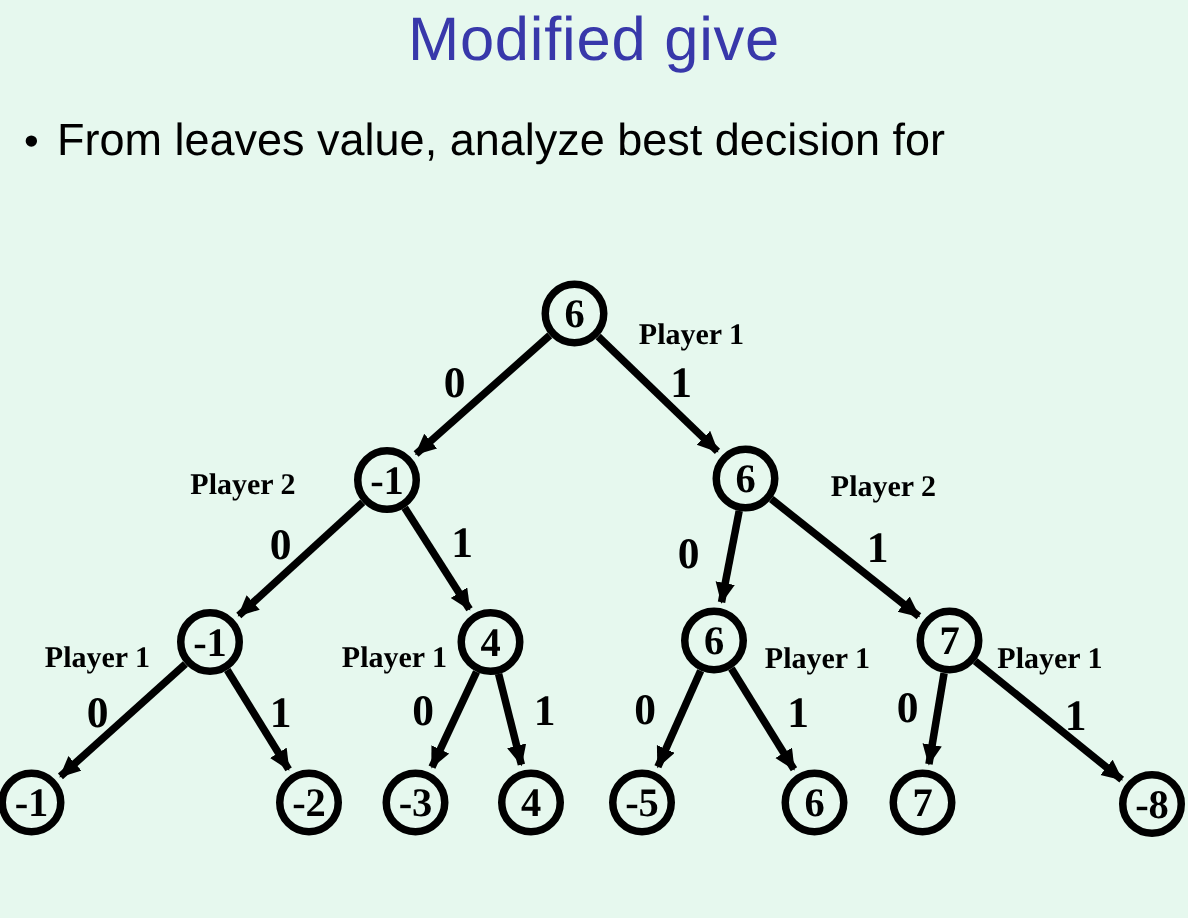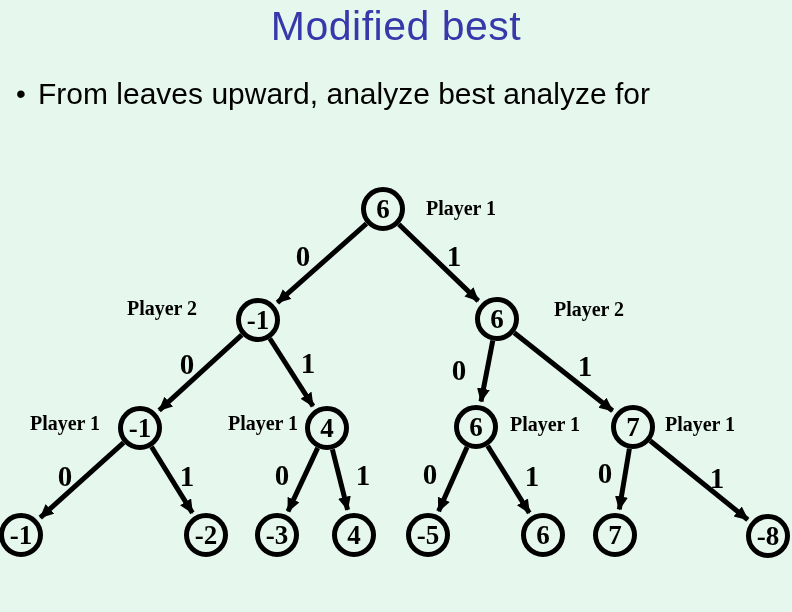--- a/index.html
+++ b/index.html
@@ -53,32 +53,33 @@
     color:#000;
   }
   .player-label{
     position:absolute;
     transform:translate(-50%,-50%);
     font-family:"Liberation Serif",serif;
     font-weight:bold;
     font-size:20px;
     white-space:nowrap;
     color:#000;
+    margin-top:16px;
   }
 </style>
 </head>
 <body>
 
 <div class="slide">
-  <div class="title">Modified best</div>
+  <div class="title">Modified give</div>
 
   <div class="bullet-block">
     <span class="bullet-glyph">•</span>
     <div class="bullet-lines">
-      <div>From leaves upward, analyze best analyze for</div>
+      <div>From leaves value, analyze best decision for</div>
     </div>
   </div>
 
   <svg id="edge-svg" class="edges" width="792" height="612" viewBox="0 0 792 612">
     <defs>
       <marker id="arrowhead" markerUnits="userSpaceOnUse" markerWidth="18" markerHeight="16" refX="13" refY="6.5" orient="auto">
         <path d="M0,0 L14,6.5 L0,13 Z" fill="#000"></path>
       </marker>
     </defs>
   <line x1="366.5" y1="223.6" x2="277.4" y2="302.7" stroke="#000000" stroke-width="5" marker-end="url(#arrowhead)"></line>

